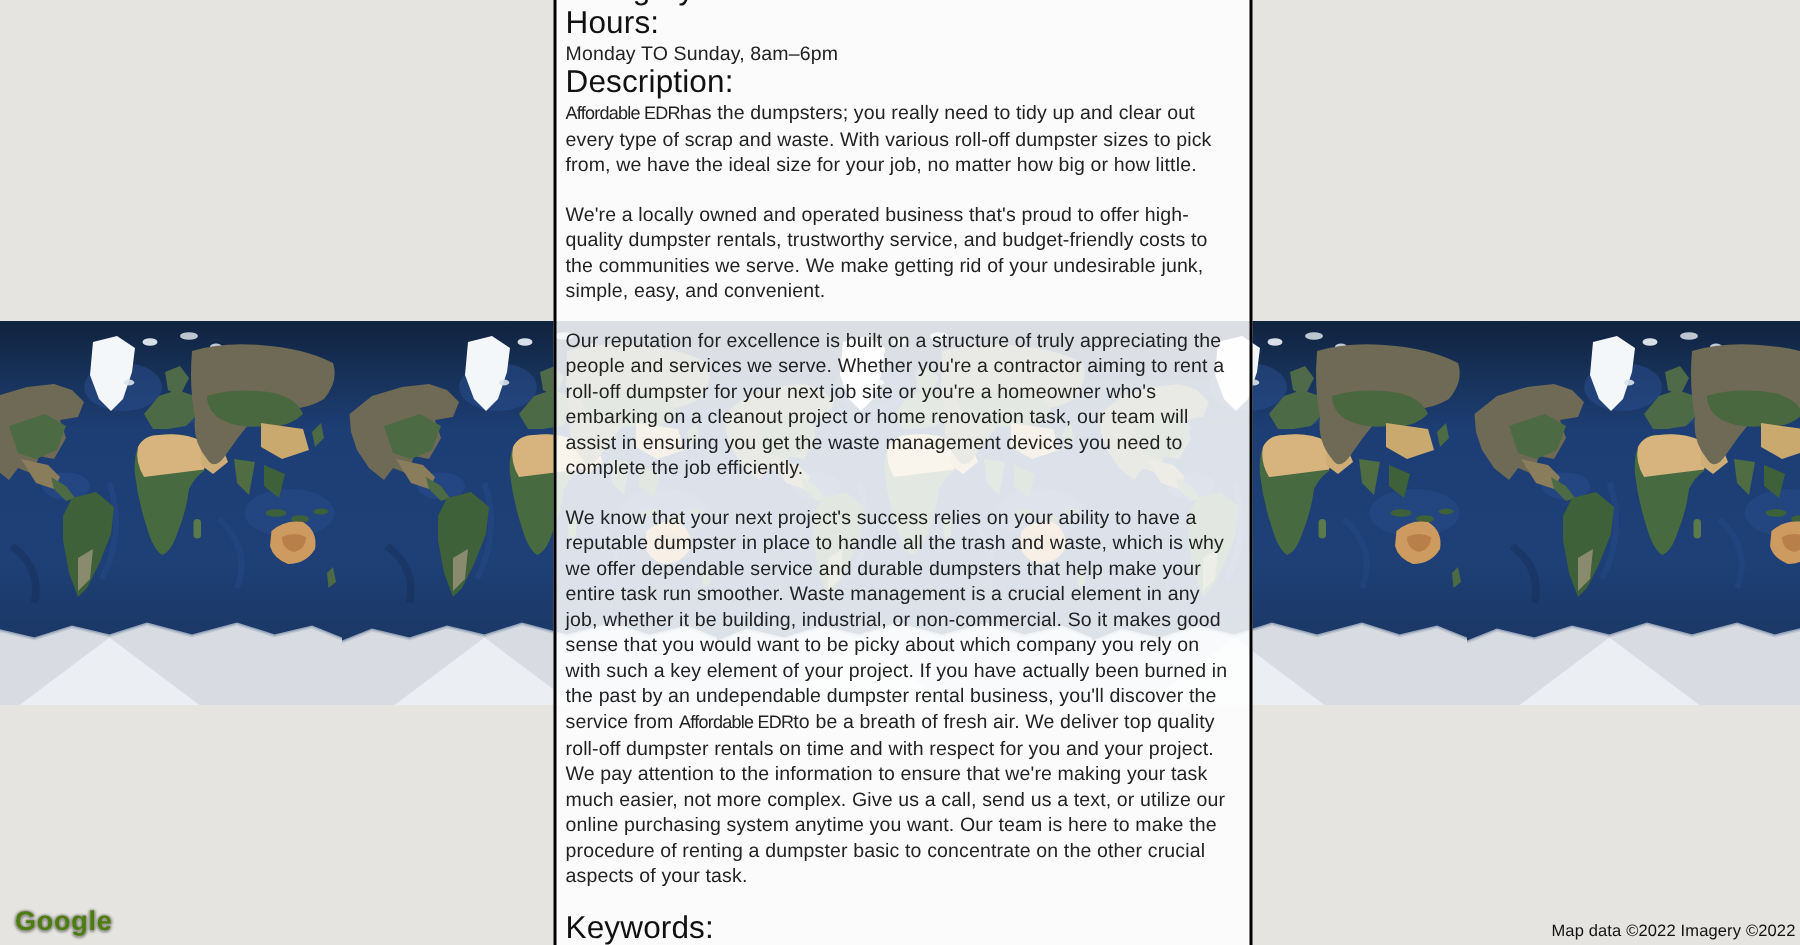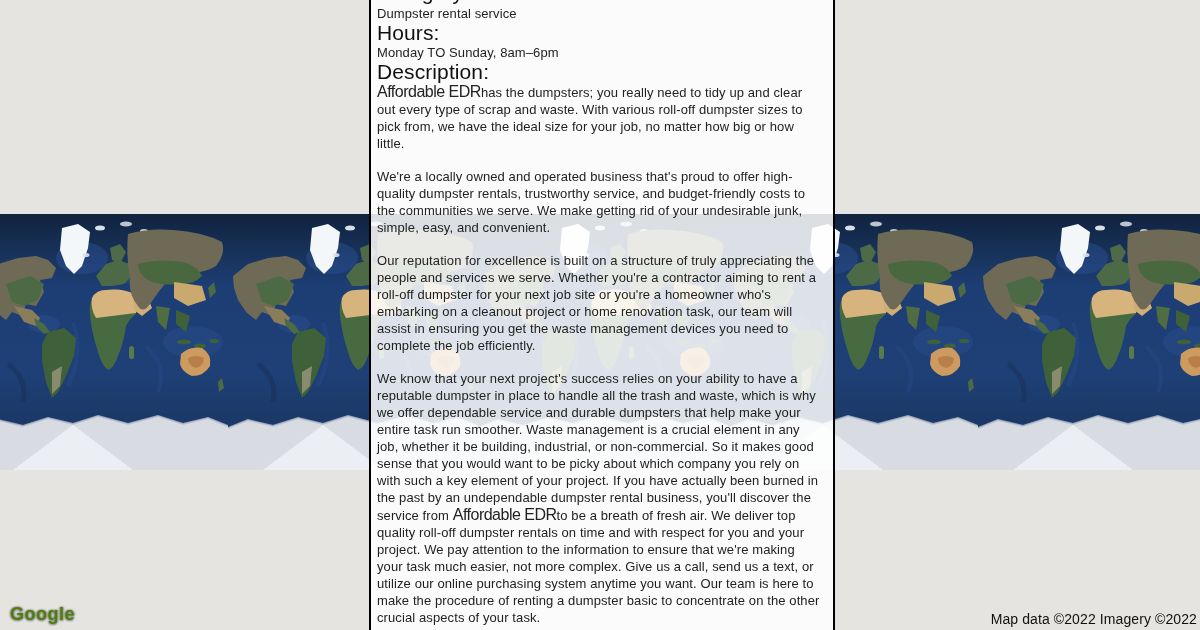--- a/index.html
+++ b/index.html
@@ -19,21 +19,21 @@
   .google-logo{
     position:absolute;left:10px;bottom:5px;
     font-size:18px;font-weight:700;letter-spacing:.5px;
     color:#4d7c0f;
     text-shadow:0 0 1px #9b9b95,0 0 2px #9b9b95,0 1px 2px #8c8c86,1px 0 2px #9b9b95,-1px 0 2px #9b9b95;
     z-index:3;
   }
   
   .attribution{
     position:absolute;right:3px;bottom:3px;
-    font-size:14px;color:#111111;letter-spacing:.1px;
+    font-size:11px;color:#111111;letter-spacing:.1px;
     z-index:3;
   }
   
   .info-panel{
     position:absolute;left:369px;top:0;width:466px;height:630px;
     box-sizing:border-box;
     background:rgba(255,255,255,0.85);
     border-left:2px solid #000;border-right:2px solid #000;
     overflow:hidden;z-index:2;
   }
@@ -41,21 +41,21 @@
     margin-top:-19px;padding:0 11px 0 6px;
     color:#222222;font-size:13px;line-height:17px;letter-spacing:.1px;
   }
   .panel-content h2{
     margin:0;font-size:21px;line-height:22px;font-weight:400;color:#111111;
   }
   .panel-content h2.first{line-height:24px;}
   .panel-content p{margin:0;}
   .panel-content p.gap{margin-bottom:16px;}
   .brand{
-    font-size:16px;letter-spacing:-0.5px;
+    font-size:12px;letter-spacing:-0.5px;
   }
 </style>
 </head>
 <body>
 
 <div class="map-band">
   <div class="tiles">
   <svg width="250" height="256" viewBox="0 0 250 256" xmlns="http://www.w3.org/2000/svg">
     <defs>
       <linearGradient id="oc" x1="0" y1="0" x2="0" y2="1">
@@ -394,21 +394,20 @@
 </div>
 </div>
 
 <div class="google-logo">Google</div>
 
 <div class="attribution">Map data ©2022 Imagery ©2022</div>
 
 <div class="info-panel">
   <div class="panel-content">
     <h2 class="first">Category:</h2>
-    <p>Dumpster rental service</p>
     <h2>Hours:</h2>
     <p>Monday TO Sunday, 8am–6pm</p>
     <h2>Description:</h2>
     <p class="gap"><span class="brand">Affordable EDR</span><span>has the dumpsters; you really need to tidy up and clear out every type of scrap and waste. With various roll-off dumpster sizes to pick from, we have the ideal size for your job, no matter how big or how little.</span></p>
     <p class="gap">We're a locally owned and operated business that's proud to offer high-quality dumpster rentals, trustworthy service, and budget-friendly costs to the communities we serve. We make getting rid of your undesirable junk, simple, easy, and convenient.</p>
     <p class="gap">Our reputation for excellence is built on a structure of truly appreciating the people and services we serve. Whether you're a contractor aiming to rent a roll-off dumpster for your next job site or you're a homeowner who's embarking on a cleanout project or home renovation task, our team will assist in ensuring you get the waste management devices you need to complete the job efficiently.</p>
     <p class="gap"><span>We know that your next project's success relies on your ability to have a reputable dumpster in place to handle all the trash and waste, which is why we offer dependable service and durable dumpsters that help make your entire task run smoother. Waste management is a crucial element in any job, whether it be building, industrial, or non-commercial. So it makes good sense that you would want to be picky about which company you rely on with such a key element of your project. If you have actually been burned in the past by an undependable dumpster rental business, you'll discover the service from </span><span class="brand">Affordable EDR</span><span>to be a breath of fresh air. We deliver top quality roll-off dumpster rentals on time and with respect for you and your project. We pay attention to the information to ensure that we're making your task much easier, not more complex. Give us a call, send us a text, or utilize our online purchasing system anytime you want. Our team is here to make the procedure of renting a dumpster basic to concentrate on the other crucial aspects of your task.</span></p>
     <h2>Keywords:</h2>
   </div>
 </div>

